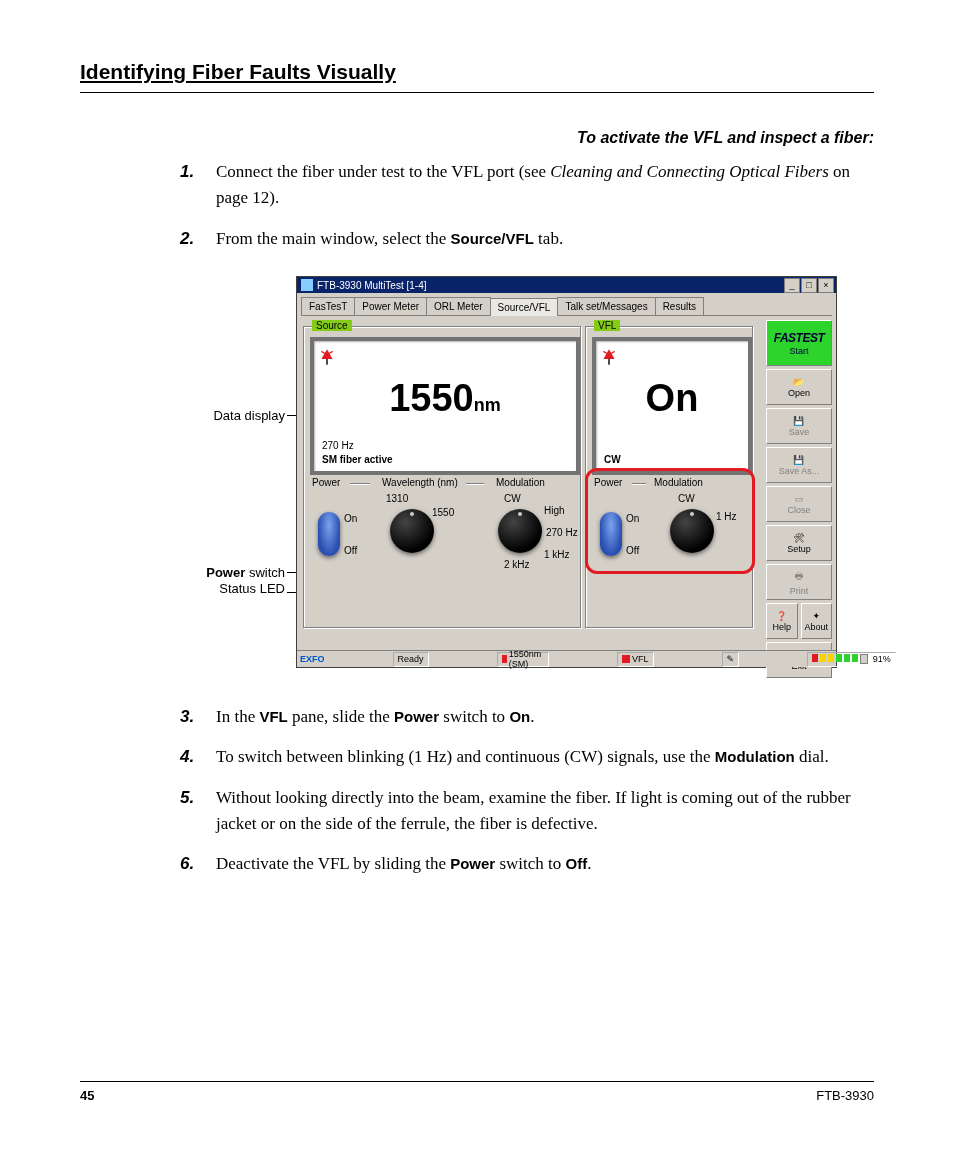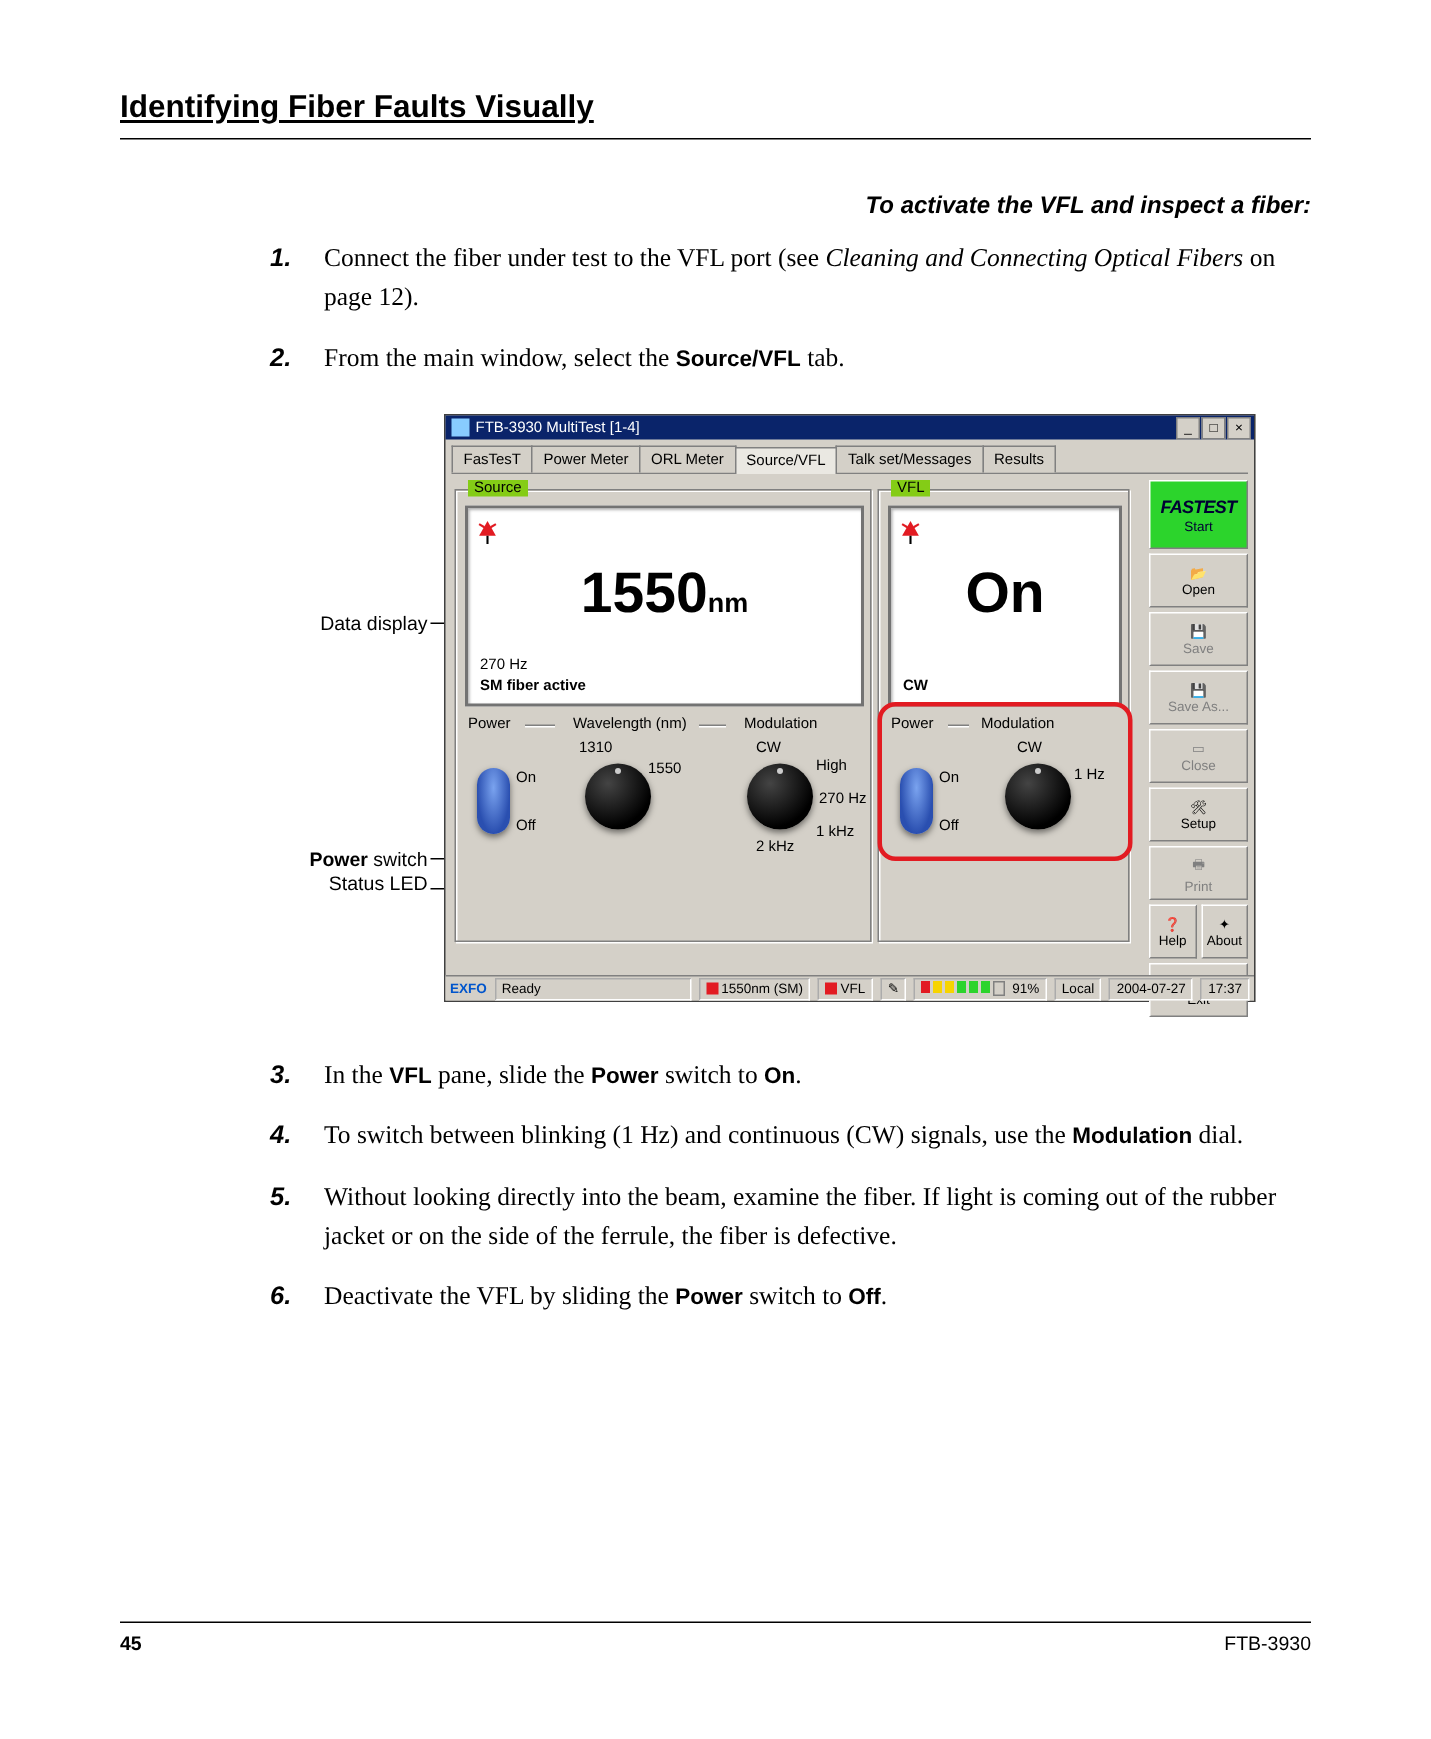--- a/index.html
+++ b/index.html
@@ -100,21 +100,21 @@
     border:1px solid #808080;
     box-shadow: inset 1px 1px 0 #fff, 1px 1px 0 #fff;
   }
   .groupbox .legend {
     position:absolute; top:-7px; left:8px;
     background:#84cc16; padding:0 4px; font-size:10px;
   }
   .lcd {
     position:absolute;
     background:#fff;
-    border:2px solid #737373;
+    border:4px solid #737373;
     box-shadow: inset 1px 1px 2px rgba(0,0,0,.3);
   }
   .led-icon { width:14px; height:20px; }
   .big-read {
     font-family: Arial, sans-serif;
     font-weight: bold;
     font-size: 38px;
     text-align:center;
   }
   .small-lbl { position:absolute; font-size:10px; }
@@ -161,23 +161,23 @@
   .sbtn.green { background:#2cd42c; font-style:italic; font-weight:bold; font-size:12px; color:#003; height:44px; }
   .sbtn.green .t { font-style:normal; font-weight:normal; font-size:9px; }
   .sbtn-row { display:flex; gap:3px; }
   .sbtn-row .sbtn { flex:1; }
 
   .statusbar {
     position:absolute; bottom:0; left:0; right:0; height:16px;
     background:#d4d0c8;
     border-top:1px solid #808080;
     display:flex; align-items:center;
-    font-size:9px; padding:0 3px; gap:5px;
-  }
-  .status-cell { border:1px inset #fff; padding:0 4px; height:13px; display:flex; align-items:center; }
+    font-size:9px; padding:0 3px; gap:20px;
+  }
+  .status-cell { border:1px inset #fff; padding:0 4px; height:13px; display:flex; align-items:center;margin-left:48px; }
   .sq { width:8px; height:8px; display:inline-block; margin-right:2px; }
 
   .footer {
     position:absolute; bottom:56px; left:80px; right:80px;
     border-top:1px solid #000;
     padding-top:6px;
     display:flex; justify-content:space-between;
     font-family: Verdana, Arial, sans-serif;
     font-size:13px;
   }

